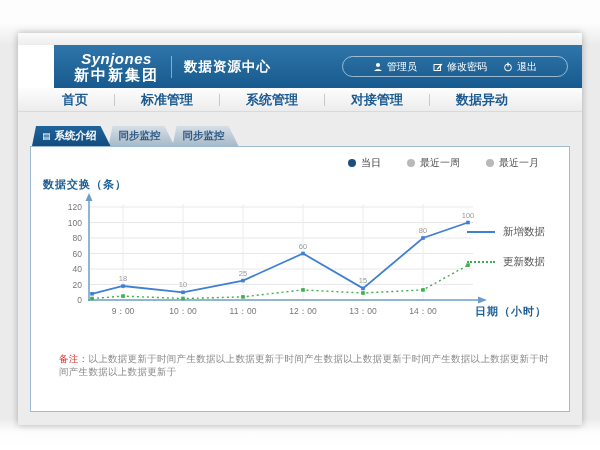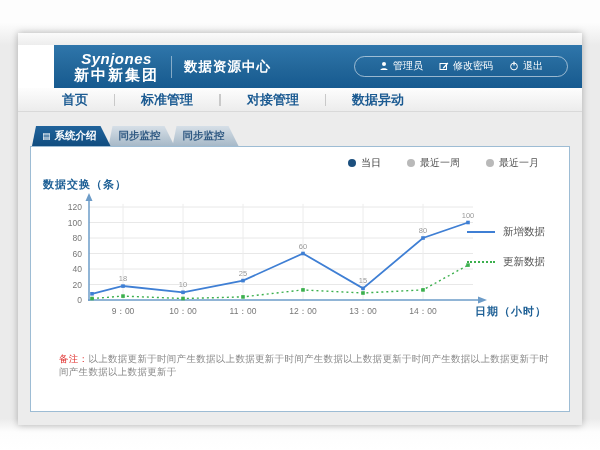--- a/index.html
+++ b/index.html
@@ -20,23 +20,23 @@
     height: 43px; display: flex; align-items: center;
     background: linear-gradient(180deg, #2f76ab 0%, #226699 55%, #165a90 100%);
     padding: 0 14px 0 20px; position: relative; margin-left: 36px;
   }
   .logo { text-align: center; line-height: 1.05; color: #fff; }
   .logo-en { font-size: 15px; font-weight: bold; font-style: italic; letter-spacing: 0.5px; }
   .logo-cn { font-size: 15px; font-weight: bold; letter-spacing: 2px; }
   .header-divider { width: 1px; height: 22px; background: rgba(255,255,255,0.45); margin: 0 12px; }
   .app-title { color: #fff; font-size: 13.5px; font-weight: bold; letter-spacing: 1px; }
   .user-pill {
-    margin-left: auto; display: flex; align-items: flex-end; gap: 16px;
+    margin-left: auto; display: flex; align-items: center; gap: 16px;
     border: 1px solid rgba(255,255,255,0.55); border-radius: 12px;
-    padding: 3px 24px; height: 21px;
+    padding: 3px 30px; height: 21px;
   }
   .user-item { display: flex; align-items: center; gap: 4px; color: #fff; font-size: 10px; cursor: pointer; white-space: nowrap; }
   .user-item svg { display: block; }
 
   
   .navbar {
     height: 24px; display: flex; align-items: center;
     background: linear-gradient(180deg, #fdfdfd, #ececec);
     border-bottom: 1px solid #d9d9d9; padding-left: 18px;
   }
@@ -136,20 +136,21 @@
         <span>退出</span>
       </div>
     </div>
   </div>
 
   <div class="navbar">
     <div class="nav-item">首页</div>
     <div class="nav-sep"></div>
     <div class="nav-item">标准管理</div>
     <div class="nav-sep"></div>
+    <div class="nav-item">系统管理</div>
     <div class="nav-sep"></div>
     <div class="nav-item">对接管理</div>
     <div class="nav-sep"></div>
     <div class="nav-item">数据异动</div>
   </div>
 
   <div class="content">
     <div class="tabs">
       <div class="tab active">
         <span class="tab-icon">▤</span>

